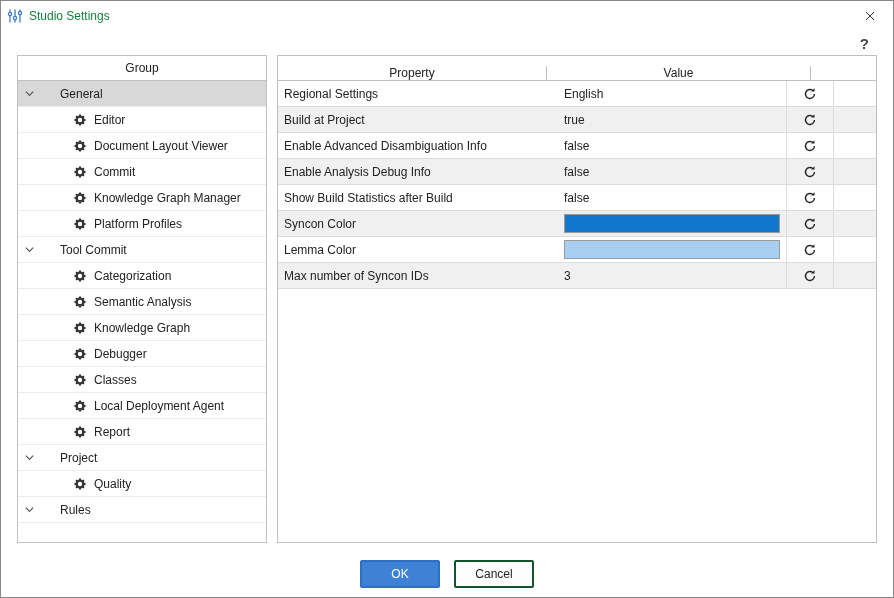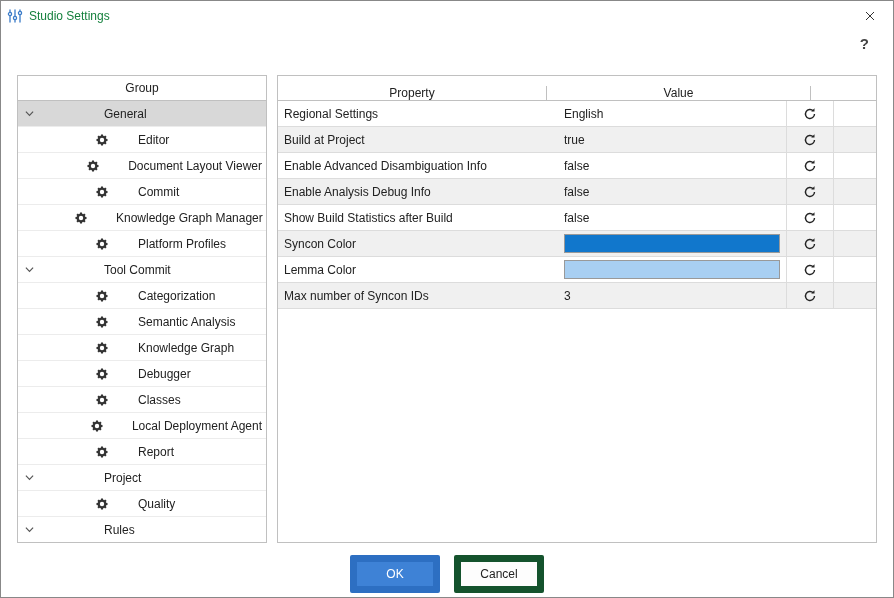--- a/index.html
+++ b/index.html
@@ -27,32 +27,32 @@
   .titlebar{
     height:30px;display:flex;align-items:center;padding:0 6px;
     font-size:12px;color:#15803d;
   }
   .titlebar .app-icon{width:16px;height:16px;margin-right:6px;display:flex;align-items:center;justify-content:center;}
   .titlebar .spacer{flex:1;}
   .titlebar .close{width:34px;height:30px;display:flex;align-items:center;justify-content:center;cursor:default;}
   .help-row{height:24px;display:flex;justify-content:flex-end;align-items:center;padding:0 24px;}
   .help-row .help{font-size:15px;font-weight:bold;color:#444;}
 
-  .content{flex:1;display:flex;gap:10px;padding:0 16px 8px 16px;min-height:0;margin-top:20px;}
+  .content{flex:1;display:flex;gap:10px;padding:0 16px 8px 16px;min-height:0;}
 
   
   .tree-wrap{width:248px;display:flex;flex-direction:column;border:1px solid var(--border);background:#fff;}
   .tree-header{height:24px;border-bottom:1px solid var(--border);display:flex;align-items:center;justify-content:center;font-weight:400;}
   .tree{flex:1;overflow-y:auto;overflow-x:hidden;}
   .tree::-webkit-scrollbar{width:14px;}
   .tree::-webkit-scrollbar-track{background:#f0f0f0;}
   .tree::-webkit-scrollbar-thumb{background:#c6c6c6;border:3px solid #f0f0f0;border-radius:0;}
   .tree-item{
     height:25px;display:flex;align-items:center;padding:0 4px;
-    border-bottom:1px solid #ececec;white-space:nowrap;gap:22px;
+    border-bottom:1px solid #ececec;white-space:nowrap;
   }
   .tree-item.group{padding-left:2px;}
   .tree-item.child{padding-left:34px;}
   .tree-item.selected{background:var(--selected);}
   .expander{width:18px;height:18px;display:flex;align-items:center;justify-content:center;margin-right:2px;}
   .expander svg{width:9px;height:9px;}
   .expander-spacer{width:20px;display:inline-block;}
   .gear{width:16px;height:16px;margin-right:6px;display:flex;align-items:center;justify-content:center;}
   .gear svg{width:14px;height:14px;}
 
@@ -69,21 +69,21 @@
   .prop-row:nth-child(even){background:var(--row-alt);}
   .prop-row>div{display:flex;align-items:center;padding:0 6px;}
   .prop-row .col-reset{justify-content:center;border-left:1px solid var(--border-light);}
   .prop-row .col-extra{border-left:1px solid var(--border-light);}
   .swatch{height:17px;flex:1;border:1px solid #999;}
   .reset-icon{width:16px;height:16px;}
   .reset-icon svg{width:16px;height:16px;}
 
   
   .footer{height:46px;display:flex;align-items:center;justify-content:center;gap:14px;}
-  .btn{min-width:76px;height:24px;border:7px solid #14532d;background:#fdfdfd;border-radius:2px;font-size:12px;display:flex;align-items:center;justify-content:center;}
+  .btn{min-width:76px;height:24px;border:2px solid #14532d;background:#fdfdfd;border-radius:2px;font-size:12px;display:flex;align-items:center;justify-content:center;}
   .btn.primary{background:var(--btn-blue);border-color:var(--btn-blue-border);color:#fff;}
 </style>
 </head>
 <body>
 
 <div class="window">
 
   <div class="titlebar">
     <span class="app-icon">
       <svg viewBox="0 0 16 16">

